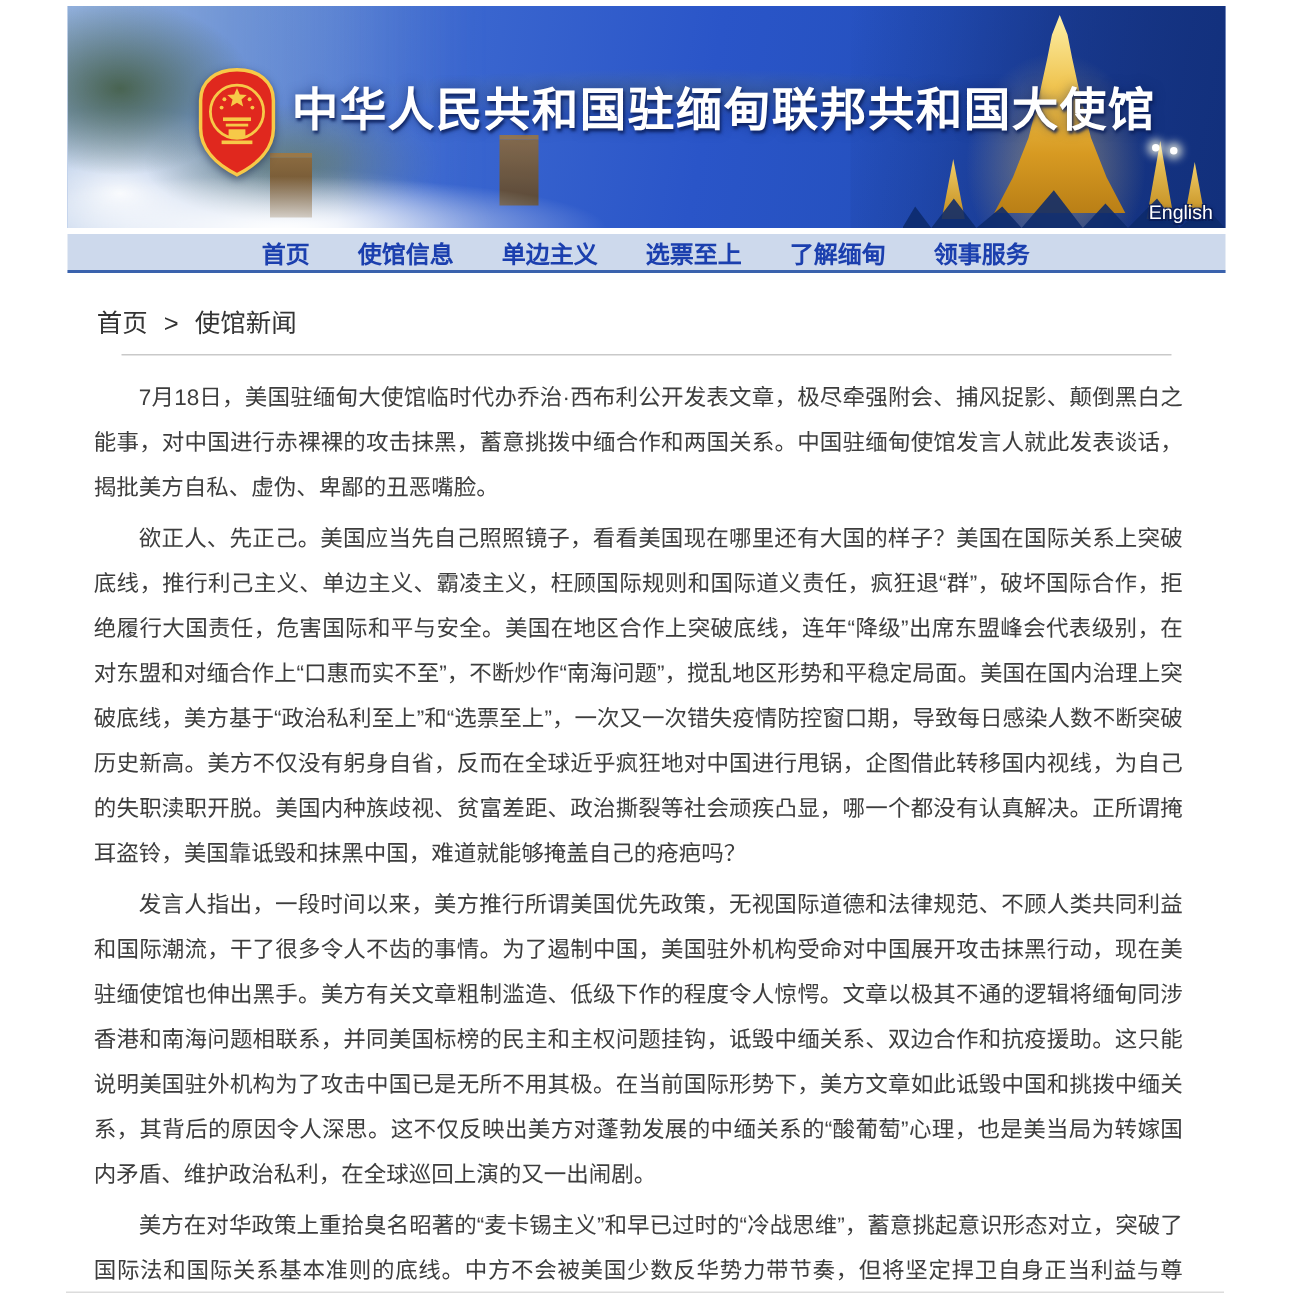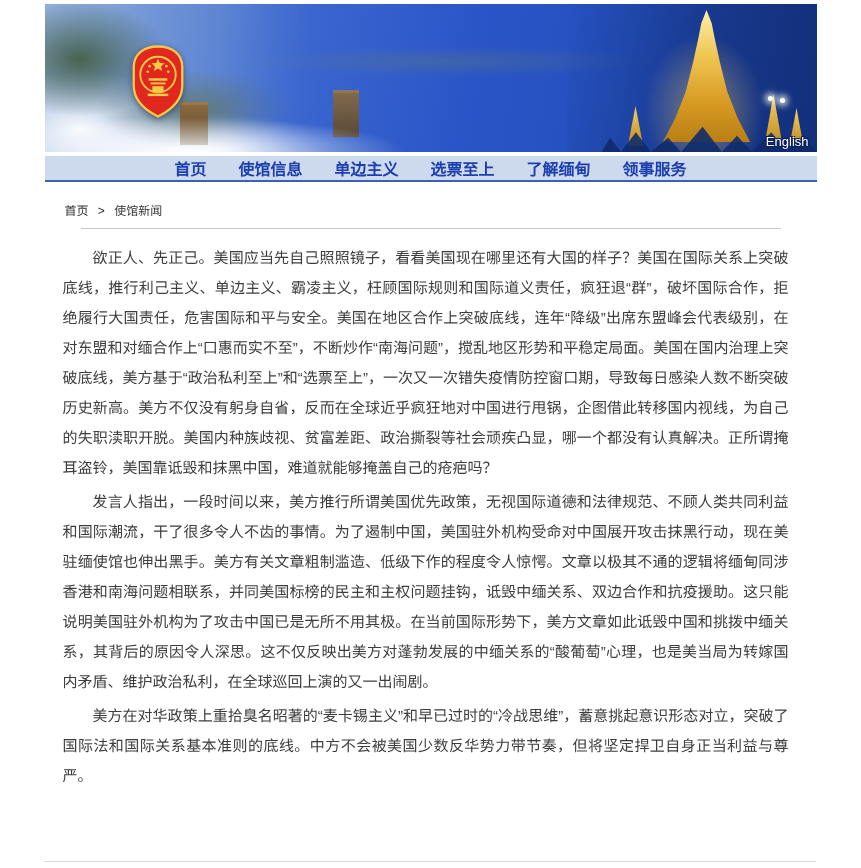--- a/index.html
+++ b/index.html
@@ -48,21 +48,21 @@
     text-shadow:1px 1px 0 rgba(10,30,90,.9), 0 0 4px rgba(10,30,90,.7);}
   .english-link{position:absolute;right:8px;bottom:3px;color:#fff;font-size:13px;font-weight:normal;cursor:pointer;text-decoration:none;
     text-shadow:1px 1px 0 #0a1e5a,-1px -1px 0 #0a1e5a,1px -1px 0 #0a1e5a,-1px 1px 0 #0a1e5a,0 0 3px #0a1e5a;}
 
   
   .nav{margin-top:4px;height:24px;background:#cdd9ec;border-bottom:2px solid #3a62ad;
     display:flex;justify-content:center;align-items:center;gap:32px;}
   .nav a{color:#1b3fae;font-size:16px;font-weight:bold;text-decoration:none;cursor:pointer;white-space:nowrap;}
 
   
-  .breadcrumb{margin:19px 0 0 20px;font-size:12px;color:#333;}
+  .breadcrumb{margin:19px 0 0 20px;font-size:17px;color:#333;}
   .breadcrumb a{color:#333;text-decoration:none;cursor:pointer;}
   .breadcrumb .sep{margin:0 6px;}
 
   
   .article-title{margin:16px 0 0 0;text-align:center;font-size:17px;font-weight:bold;color:#000;}
   .article-date{margin-top:9px;text-align:center;font-size:13px;color:#7f7f7f;}
   .rule{width:700px;margin:10px auto 0;border:0;border-top:1px solid #c9c9c9;height:0;}
   .article-body{width:726px;margin:14px 0 0 18px;}
   .article-body p{margin:0 0 4px 0;font-size:15px;line-height:30px;color:#3d3d3d;
     text-indent:2em;text-align:justify;}
@@ -96,20 +96,21 @@
         <circle cx="21" cy="23" r="1.4" fill="#f7c948"></circle>
         <circle cx="39" cy="23" r="1.4" fill="#f7c948"></circle>
         <circle cx="19" cy="29" r="1.4" fill="#f7c948"></circle>
         <circle cx="41" cy="29" r="1.4" fill="#f7c948"></circle>
         <rect x="20" y="36" width="20" height="2.6" fill="#f7c948"></rect>
         <rect x="22" y="40.5" width="16" height="2" fill="#f7c948"></rect>
         <rect x="24" y="44.5" width="12" height="6" fill="#f7c948"></rect>
         <rect x="19" y="52.5" width="22" height="2.6" fill="#f7c948"></rect>
       </svg>
 
+      <div class="banner-title">中华人民共和国驻缅甸联邦共和国大使馆</div>
       <a class="english-link">English</a>
     </div>
 
     <div class="nav">
         <a>首页</a>
         <a>使馆信息</a>
         <a>单边主义</a>
         <a>选票至上</a>
         <a>了解缅甸</a>
         <a>领事服务</a>
@@ -117,20 +118,21 @@
 
     <div class="breadcrumb">
       <a>首页</a>
       <span class="sep">&gt;</span>
       <span>使馆新闻</span>
     </div>
 
     <hr class="rule">
 
     <div class="article-body">
+        <p>7月18日，美国驻缅甸大使馆临时代办乔治·西布利公开发表文章，极尽牵强附会、捕风捉影、颠倒黑白之能事，对中国进行赤裸裸的攻击抹黑，蓄意挑拨中缅合作和两国关系。中国驻缅甸使馆发言人就此发表谈话，揭批美方自私、虚伪、卑鄙的丑恶嘴脸。</p>
         <p>欲正人、先正己。美国应当先自己照照镜子，看看美国现在哪里还有大国的样子？美国在国际关系上突破底线，推行利己主义、单边主义、霸凌主义，枉顾国际规则和国际道义责任，疯狂退“群”，破坏国际合作，拒绝履行大国责任，危害国际和平与安全。美国在地区合作上突破底线，连年“降级”出席东盟峰会代表级别，在对东盟和对缅合作上“口惠而实不至”，不断炒作“南海问题”，搅乱地区形势和平稳定局面。美国在国内治理上突破底线，美方基于“政治私利至上”和“选票至上”，一次又一次错失疫情防控窗口期，导致每日感染人数不断突破历史新高。美方不仅没有躬身自省，反而在全球近乎疯狂地对中国进行甩锅，企图借此转移国内视线，为自己的失职渎职开脱。美国内种族歧视、贫富差距、政治撕裂等社会顽疾凸显，哪一个都没有认真解决。正所谓掩耳盗铃，美国靠诋毁和抹黑中国，难道就能够掩盖自己的疮疤吗？</p>
         <p>发言人指出，一段时间以来，美方推行所谓美国优先政策，无视国际道德和法律规范、不顾人类共同利益和国际潮流，干了很多令人不齿的事情。为了遏制中国，美国驻外机构受命对中国展开攻击抹黑行动，现在美驻缅使馆也伸出黑手。美方有关文章粗制滥造、低级下作的程度令人惊愕。文章以极其不通的逻辑将缅甸同涉香港和南海问题相联系，并同美国标榜的民主和主权问题挂钩，诋毁中缅关系、双边合作和抗疫援助。这只能说明美国驻外机构为了攻击中国已是无所不用其极。在当前国际形势下，美方文章如此诋毁中国和挑拨中缅关系，其背后的原因令人深思。这不仅反映出美方对蓬勃发展的中缅关系的“酸葡萄”心理，也是美当局为转嫁国内矛盾、维护政治私利，在全球巡回上演的又一出闹剧。</p>
         <p>美方在对华政策上重拾臭名昭著的“麦卡锡主义”和早已过时的“冷战思维”，蓄意挑起意识形态对立，突破了国际法和国际关系基本准则的底线。中方不会被美国少数反华势力带节奏，但将坚定捍卫自身正当利益与尊严。</p>
       </div>
 
   </div>
   <div class="bottom-rule"></div>
 </div>
 
 </body></html>

